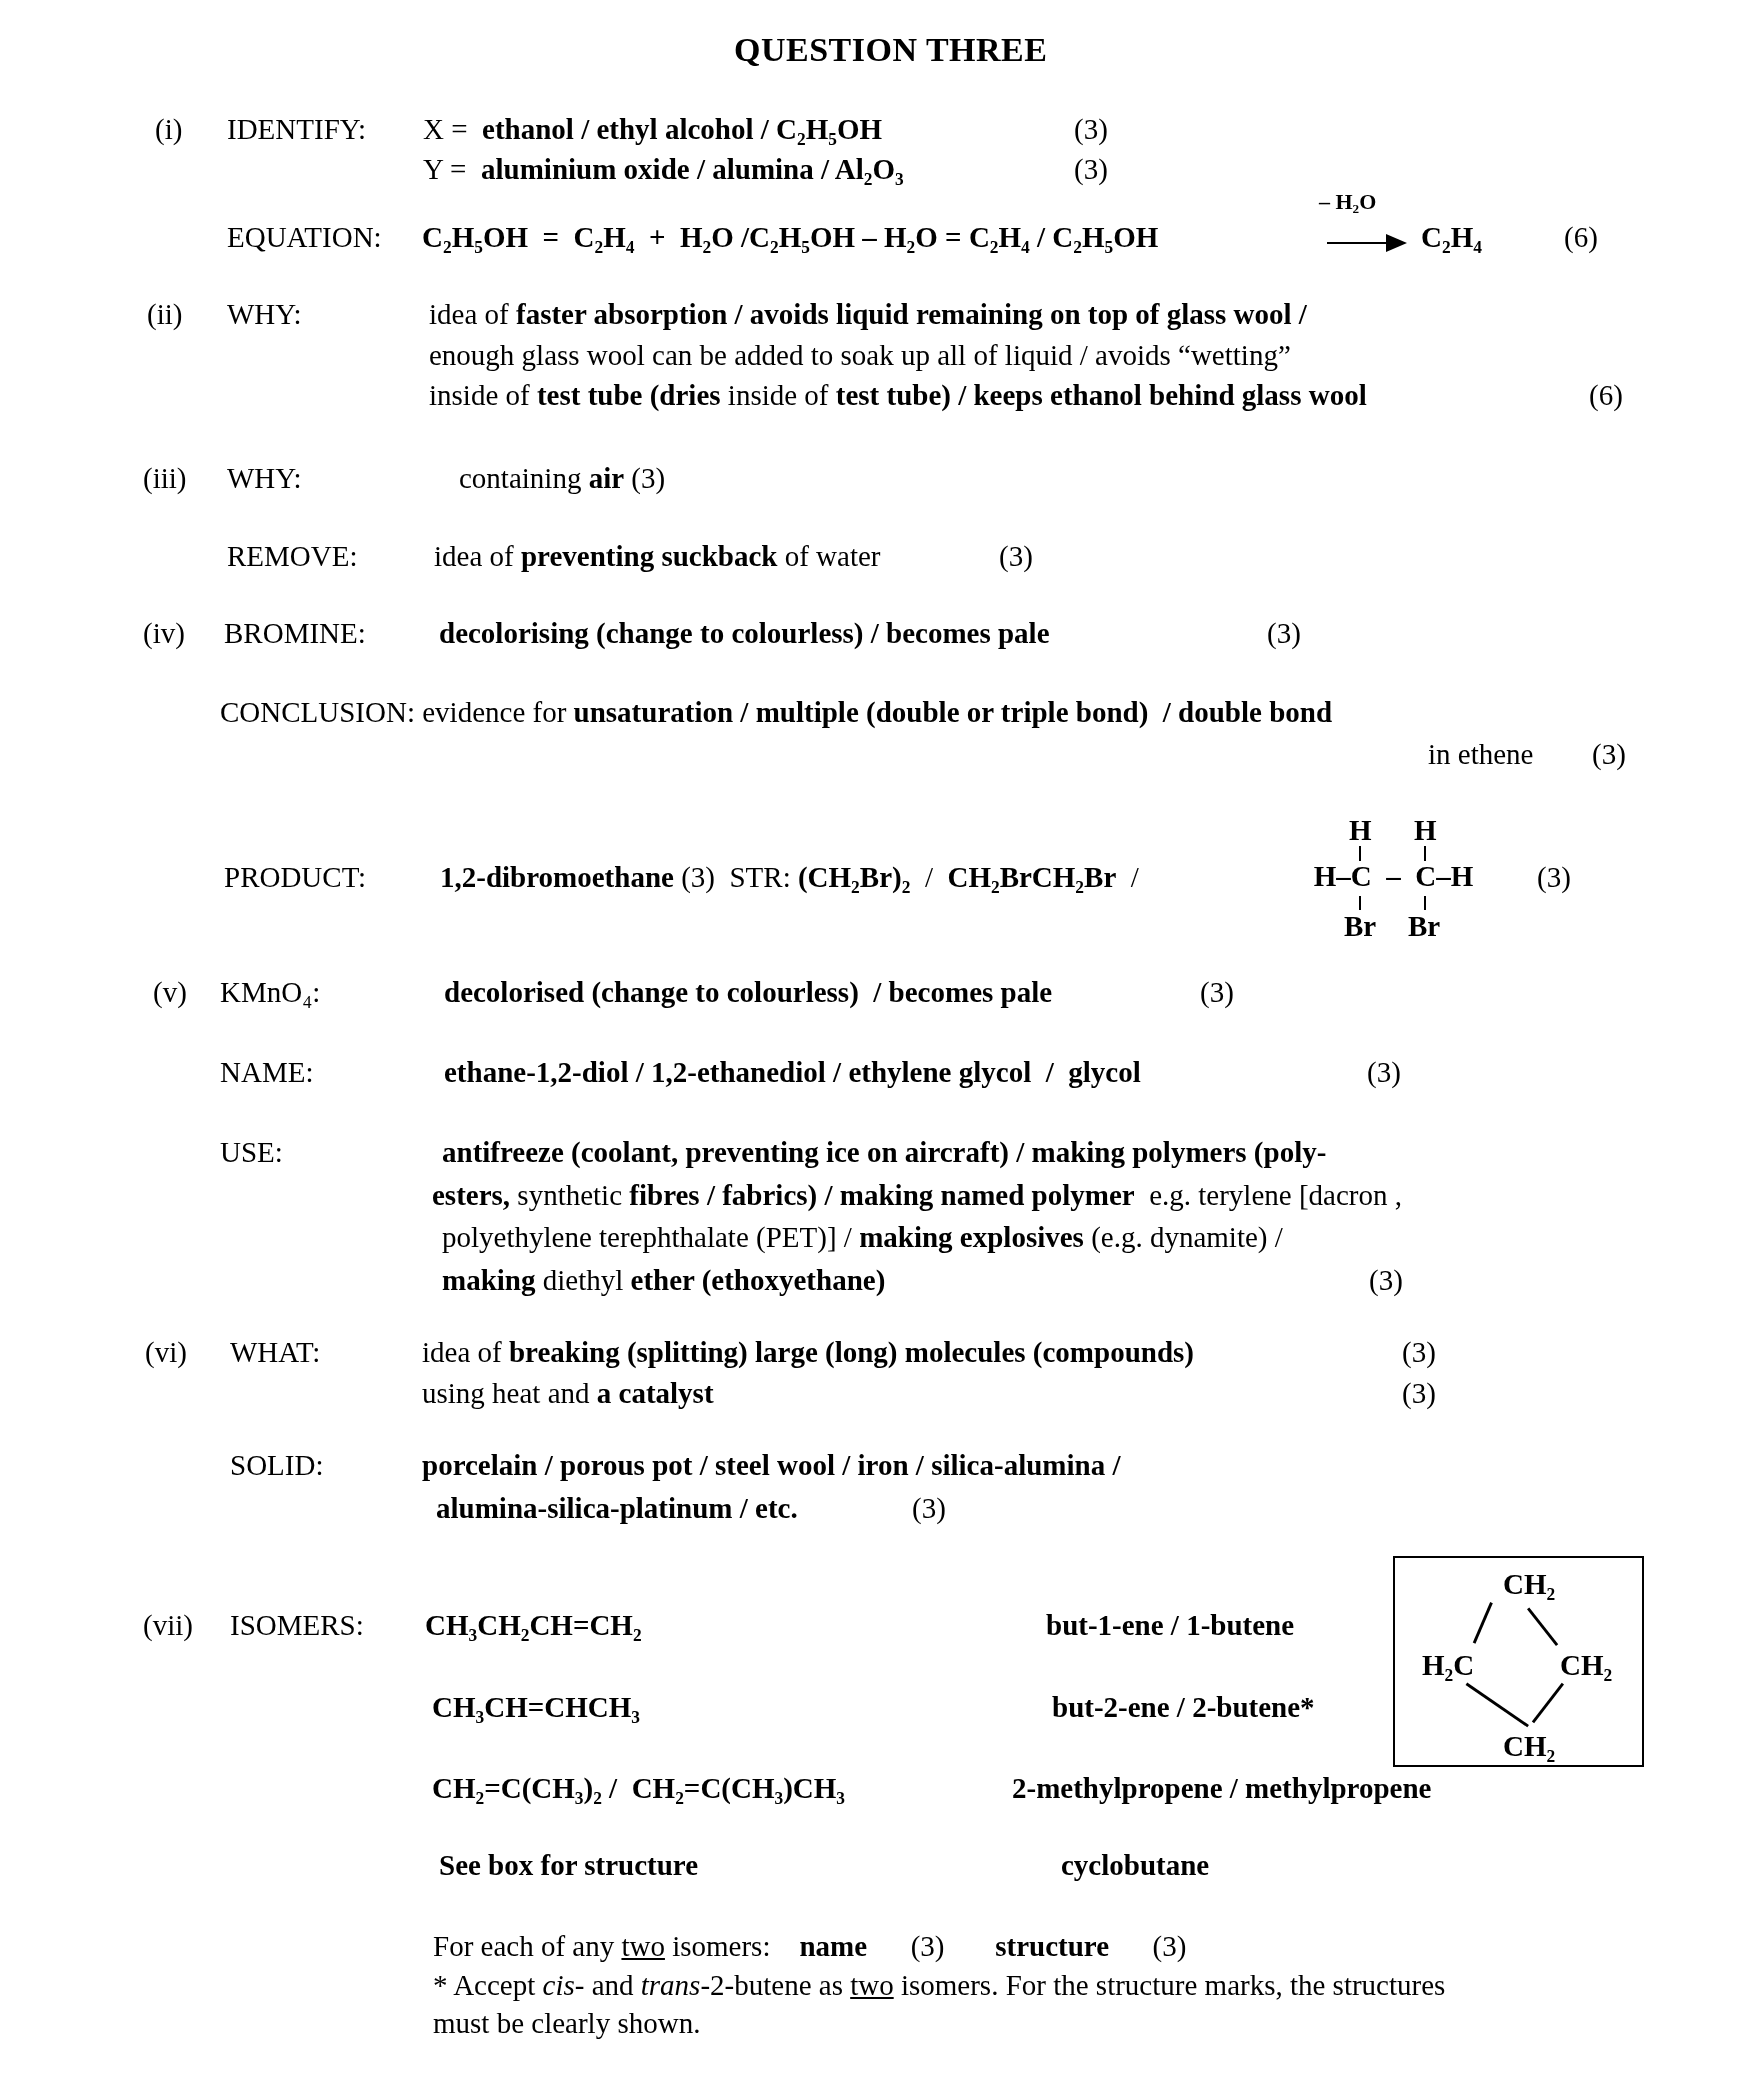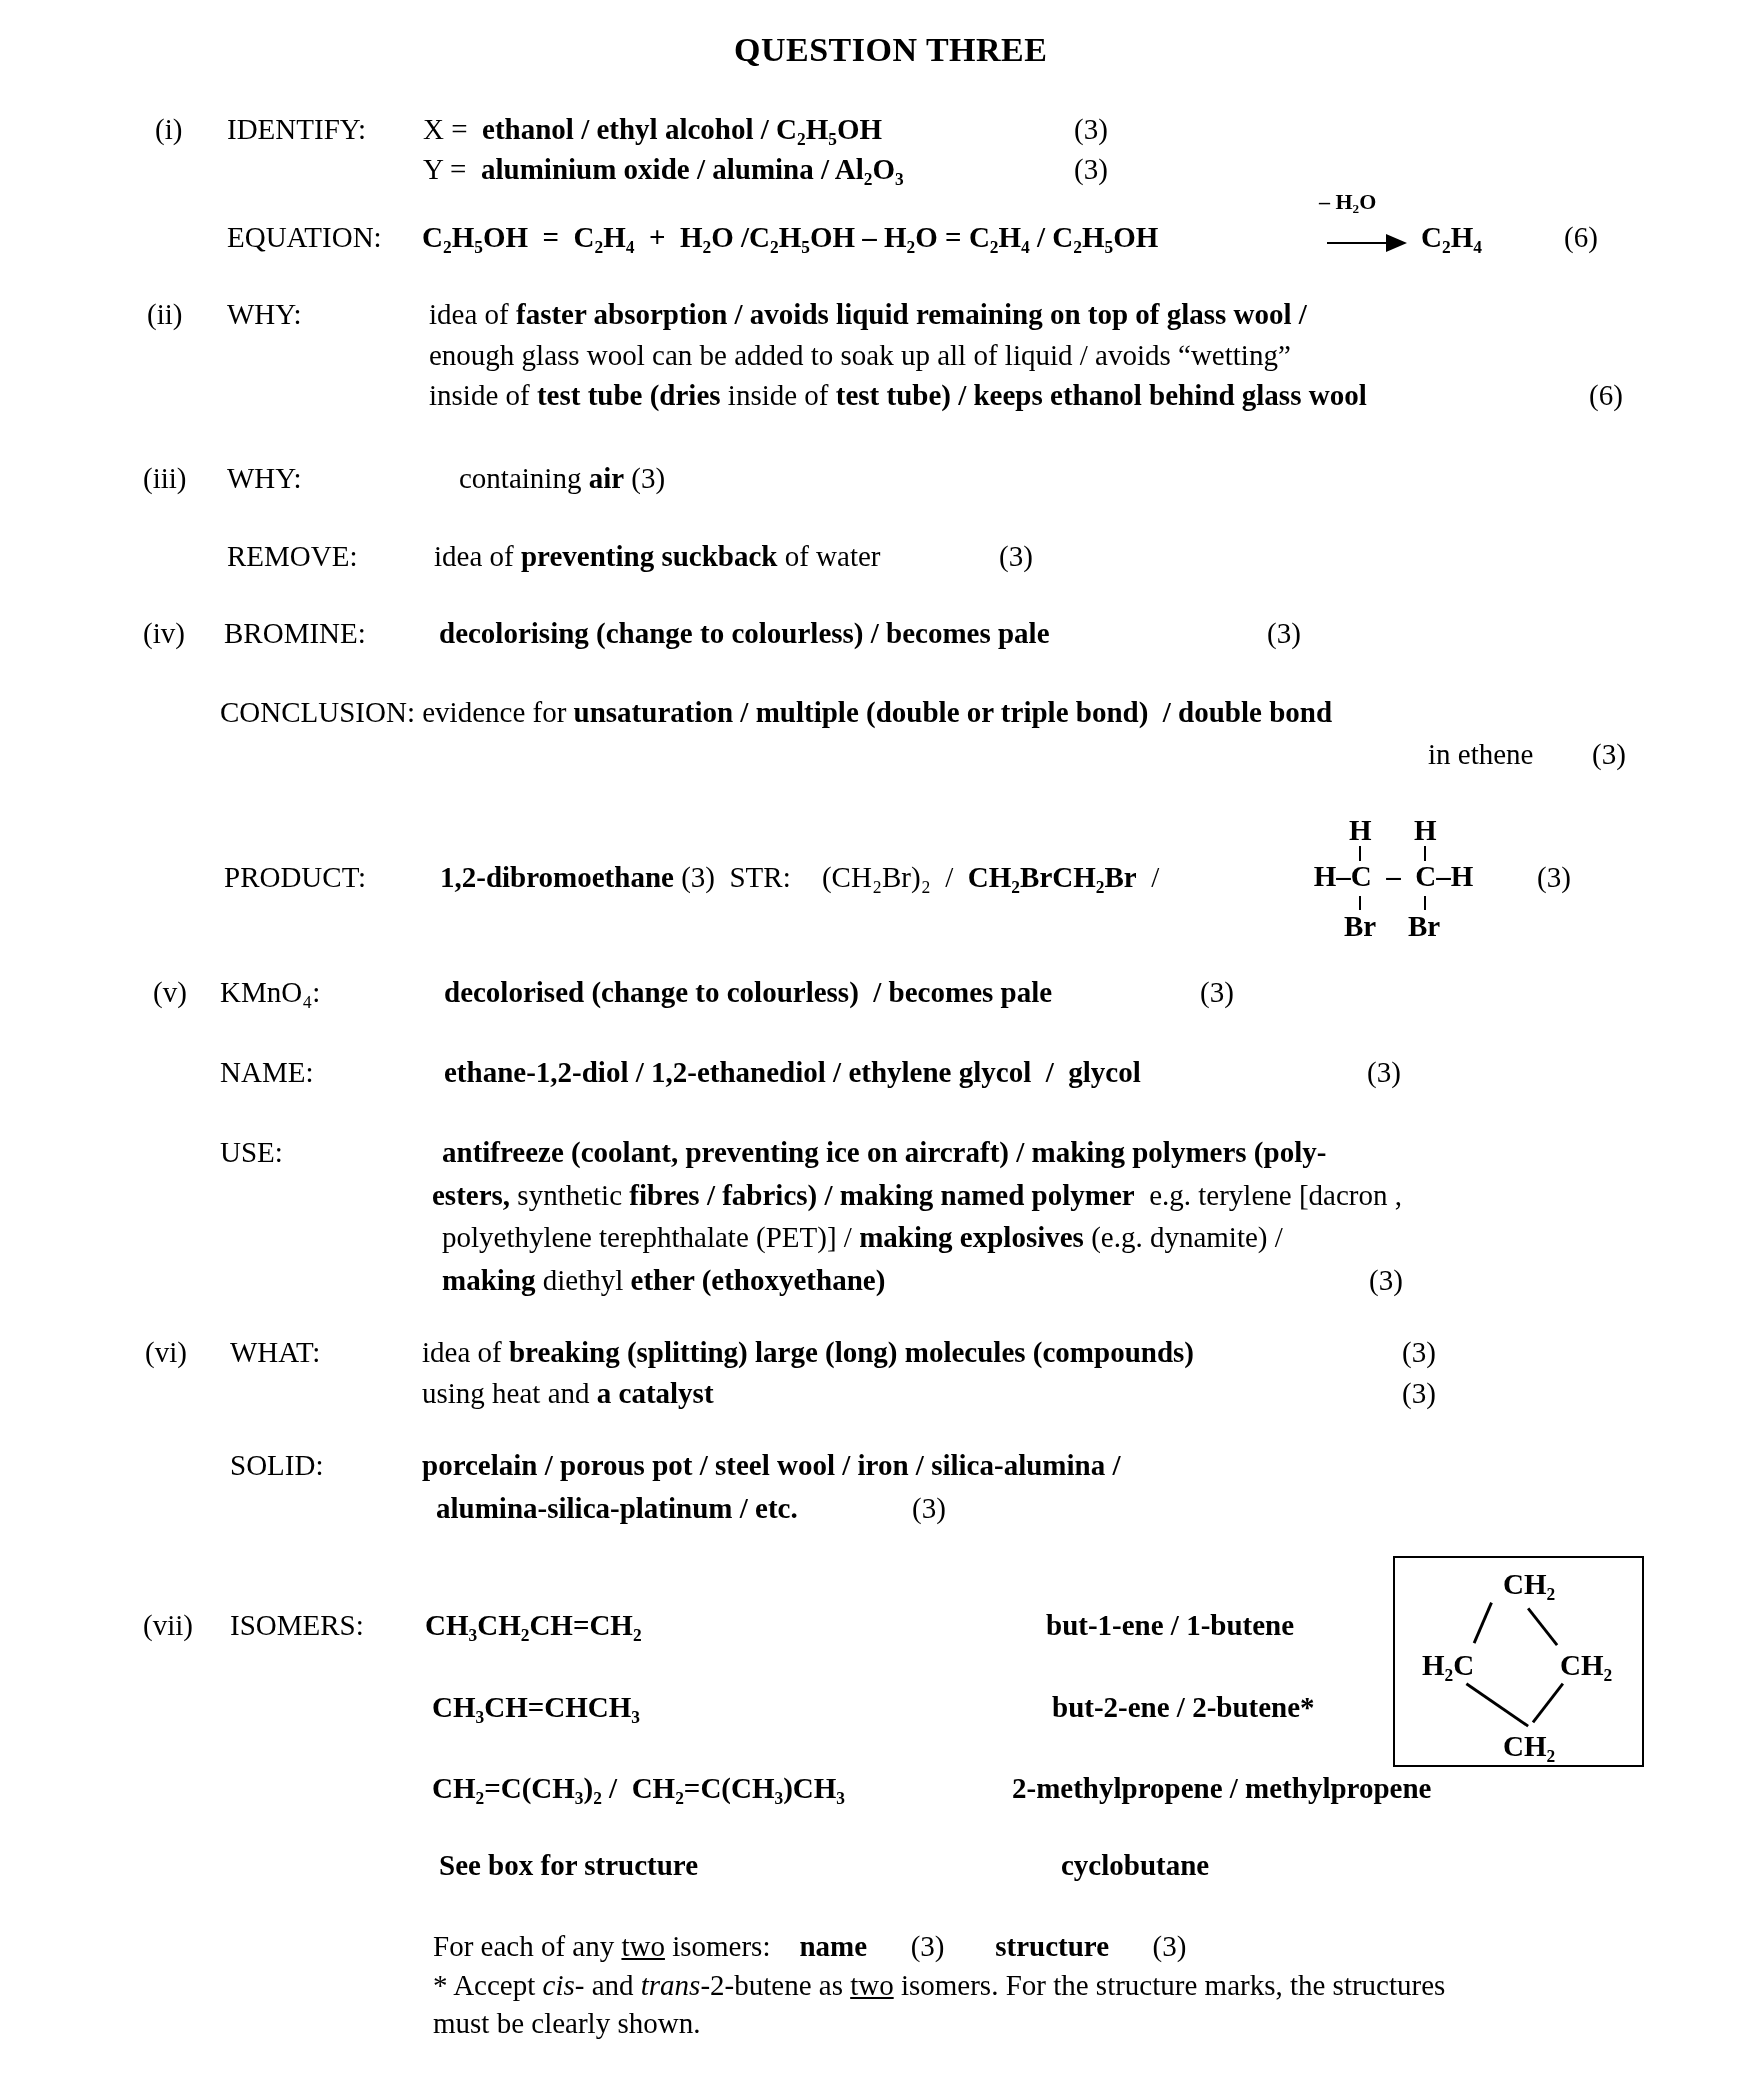--- a/index.html
+++ b/index.html
@@ -64,21 +64,21 @@
   <div class="abs" style="left:143px; top:618px;">(iv)</div>
   <div class="abs" style="left:224px; top:618px;">BROMINE:</div>
   <div class="abs" style="left:439px; top:618px;"><span style="font-weight: bold;">decolorising (change to colourless) / becomes pale</span></div>
   <div class="abs" style="left:1267px; top:618px;">(3)</div>
 
   <div class="abs" style="left:220px; top:697px;"><span>CONCLUSION: evidence for </span><span style="font-weight: bold;">unsaturation / multiple (double or triple bond)  / double bond</span></div>
   <div class="abs" style="left:1428px; top:739px;"><span>in ethene</span></div>
   <div class="abs" style="left:1592px; top:739px;">(3)</div>
 
   <div class="abs" style="left:224px; top:862px;">PRODUCT:</div>
-  <div class="abs" style="left:440px; top:862px;"><span style="font-weight: bold;">1,2-dibromoethane</span><span> (3)  STR: </span><span style="font-weight: normal; margin-left: 24px;">(CH₂Br)₂</span><span>  /  </span><span style="font-weight: bold;">CH₂BrCH₂Br</span><span>  /</span></div>
+  <div class="abs" style="left:440px; top:862px;"><span style="font-weight: bold;">1,2-dibromoethane</span><span> (3)  STR: </span><span style="font-weight: bold;">(CH₂Br)₂</span><span>  /  </span><span style="font-weight: bold;">CH₂BrCH₂Br</span><span>  /</span></div>
   <div class="struct" style="left:1305px; top:814px; width:183px; height:130px;">
     <span style="left:44px; top:0;">H</span>
     <span style="left:109px; top:0;">H</span>
     <div class="vbond" style="left:54px; top:32px; height:14.5px;"></div>
     <div class="vbond" style="left:119px; top:32px; height:14.5px;"></div>
     <span style="left:8.7px; top:46px;">H–C  –  C–H</span>
     <div class="vbond" style="left:54px; top:82px; height:13.5px;"></div>
     <div class="vbond" style="left:119px; top:82px; height:13.5px;"></div>
     <span style="left:39px; top:96px;">Br</span>
     <span style="left:103px; top:96px;">Br</span>

